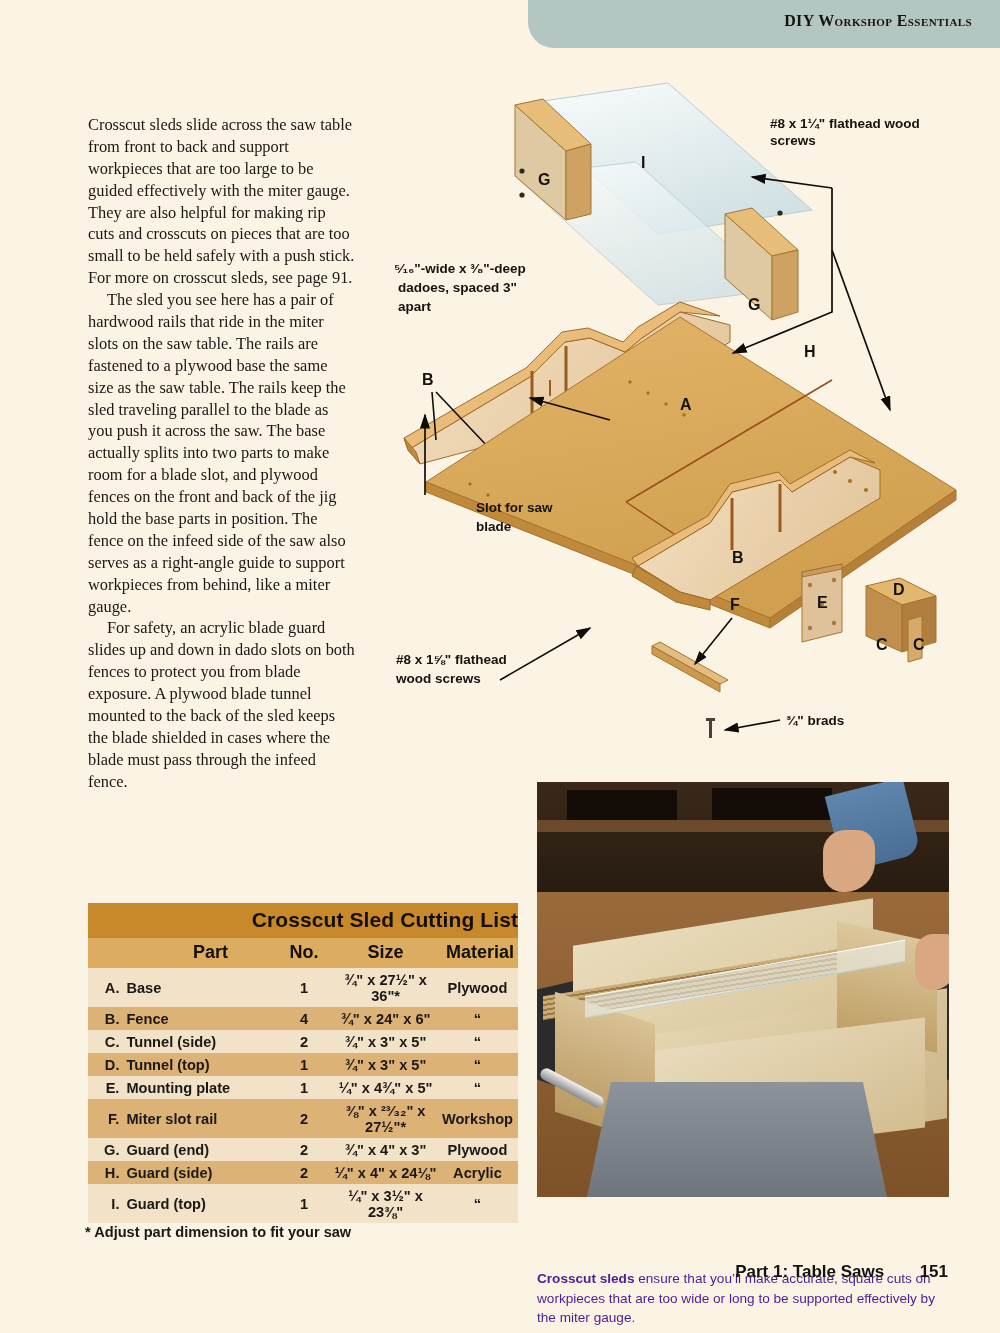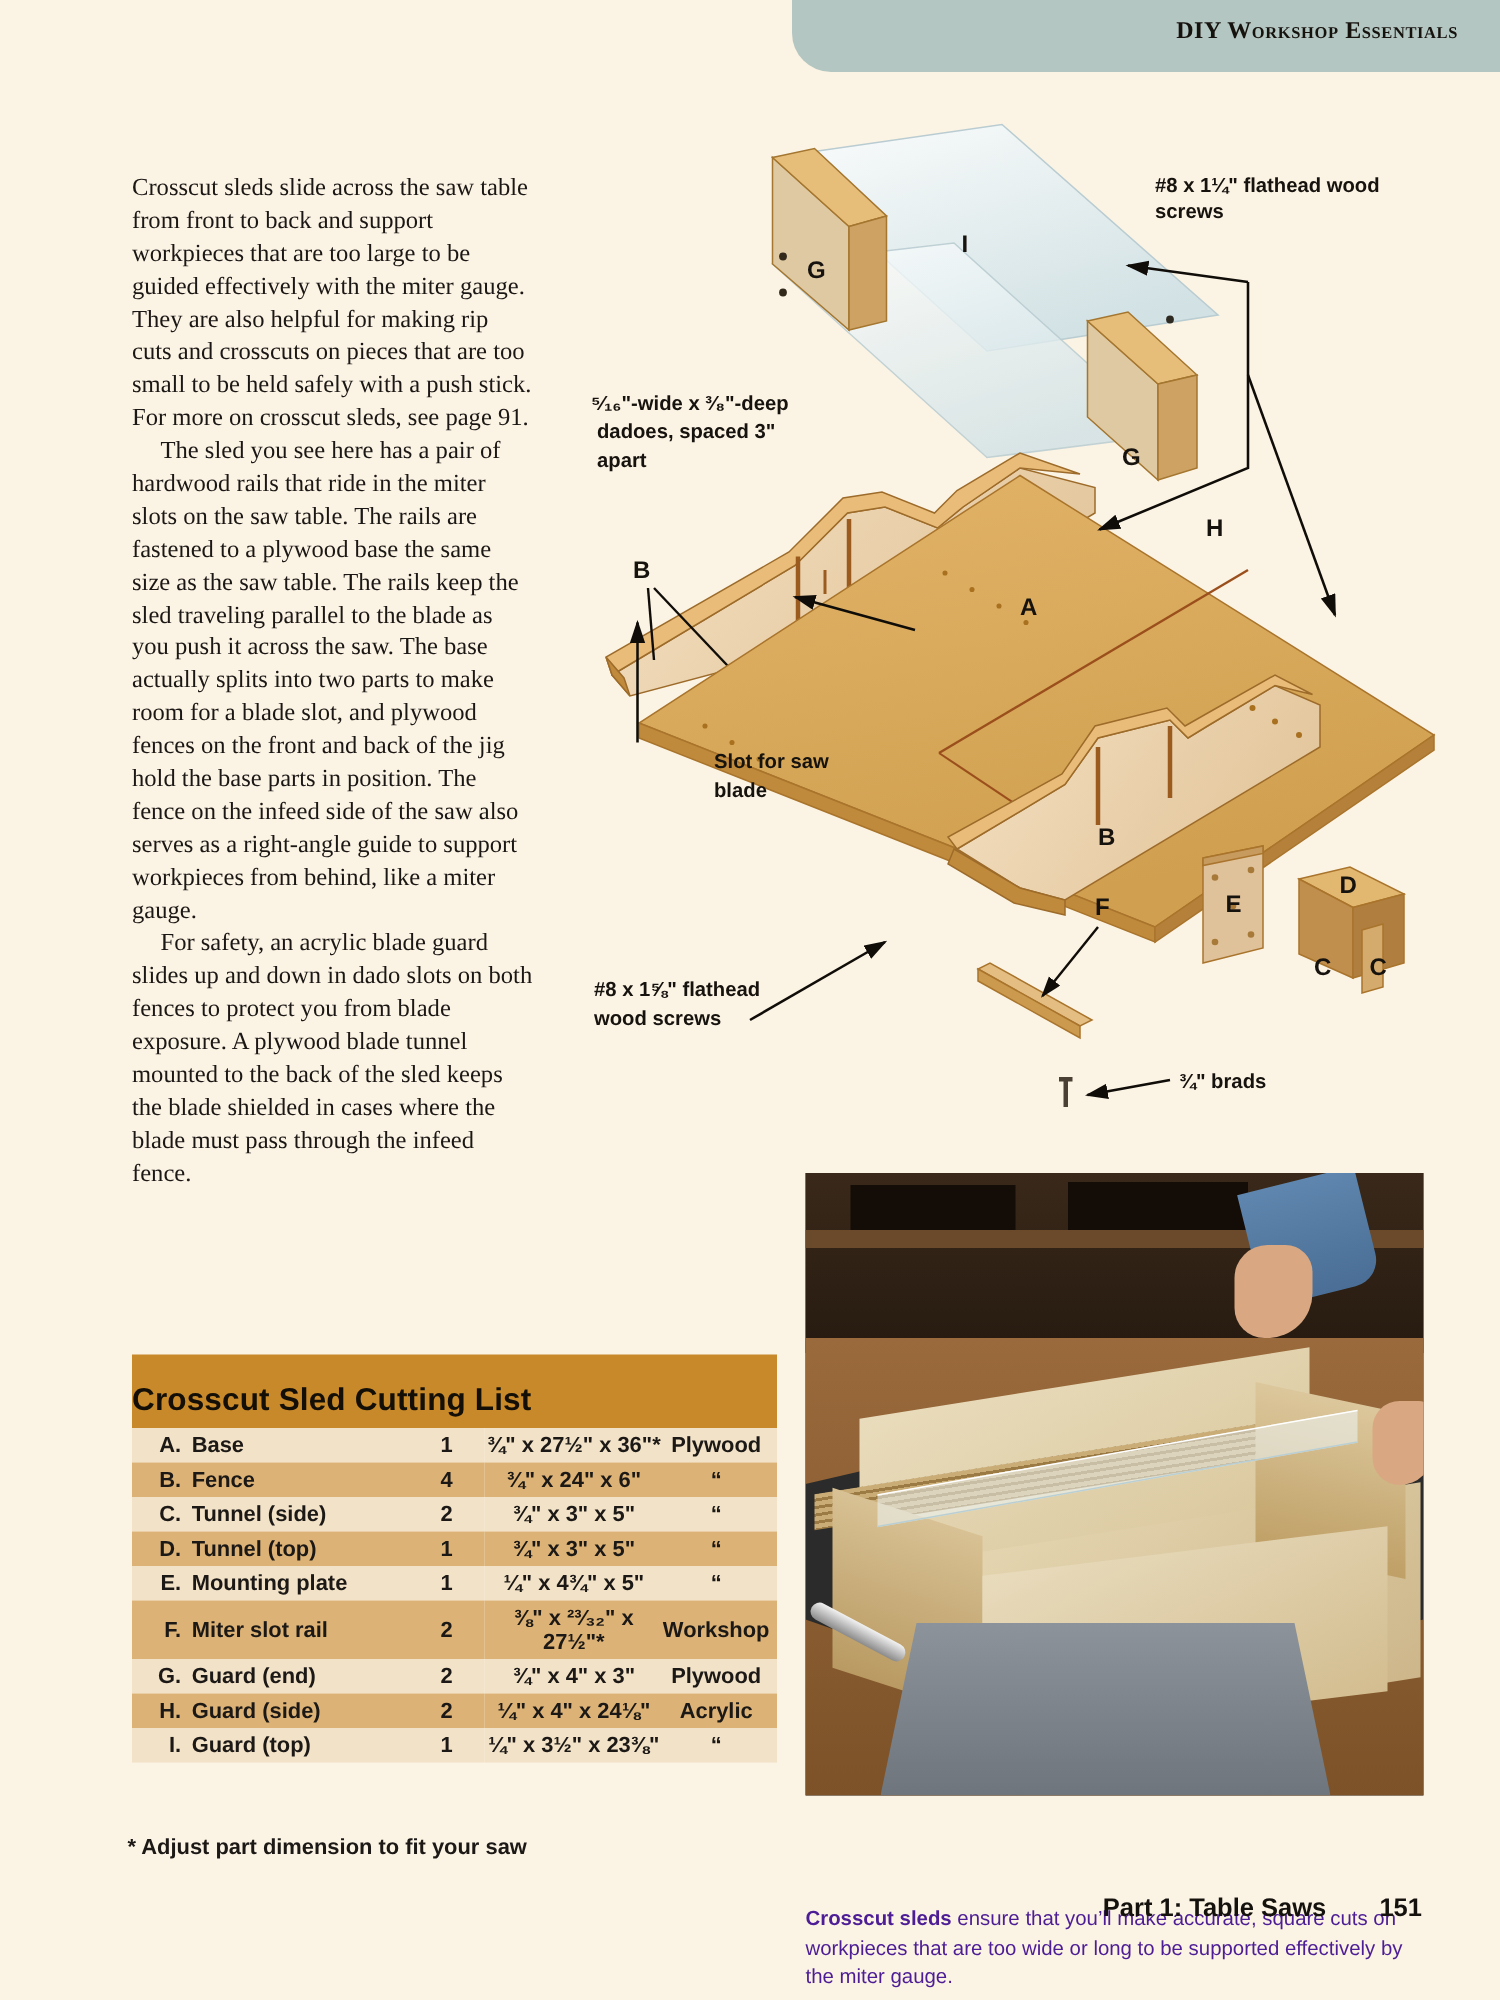--- a/index.html
+++ b/index.html
@@ -31,22 +31,22 @@
     font-family:"Liberation Serif", serif;
     font-size:16.4px;line-height:1.335;margin:0;color:#1b1714;
     text-align:left;
   }
   #article p.ind{text-indent:19px;}
   
   #cutlist{position:absolute;left:88px;top:903px;width:430px;}
   #cutlist table{border-collapse:collapse;width:100%;
      font-size:14.6px;font-weight:bold;}
   #cutlist .title-row td{
-    background:#c8892a;color:#140f06;text-align:left;
-    font-size:21px;padding:19px 0 6px;letter-spacing:.1px;
+    background:#c8892a;color:#140f06;text-align:right;
+    font-size:21px;padding:5px 0 6px;letter-spacing:.1px;
   }
   #cutlist .head-row td{
     background:#dcac61;color:#140f06;text-align:center;
     font-size:18px;padding:4px 0 5px;
   }
   #cutlist td{padding:3.5px 0;}
   #cutlist tr.dark td{background:#dcb276;}
   #cutlist tr.light td{background:#f2e2c8;}
   #cutlist .c-ltr{width:34px;text-align:right;padding-right:7px;}
   #cutlist .c-part{width:150px;text-align:left;}
@@ -246,20 +246,27 @@
     <text class="cal" x="406" y="645">¾" brads</text>
   </g>
 </svg>
 
 <div id="cutlist">
   <table>
     <tbody>
       <tr class="title-row">
         <td colspan="5">Crosscut Sled Cutting List</td>
       </tr>
+      <tr class="head-row">
+        <td class="c-ltr"></td>
+        <td class="c-part">Part</td>
+        <td class="c-no">No.</td>
+        <td class="c-size">Size</td>
+        <td class="c-mat">Material</td>
+      </tr>
 
       <tr class="light">
         <td class="c-ltr">A.</td>
         <td class="c-part">Base</td>
         <td class="c-no">1</td>
         <td class="c-size">¾" x 27½" x 36"*</td>
         <td class="c-mat">Plywood</td>
       </tr>
       <tr class="dark">
         <td class="c-ltr">B.</td>

